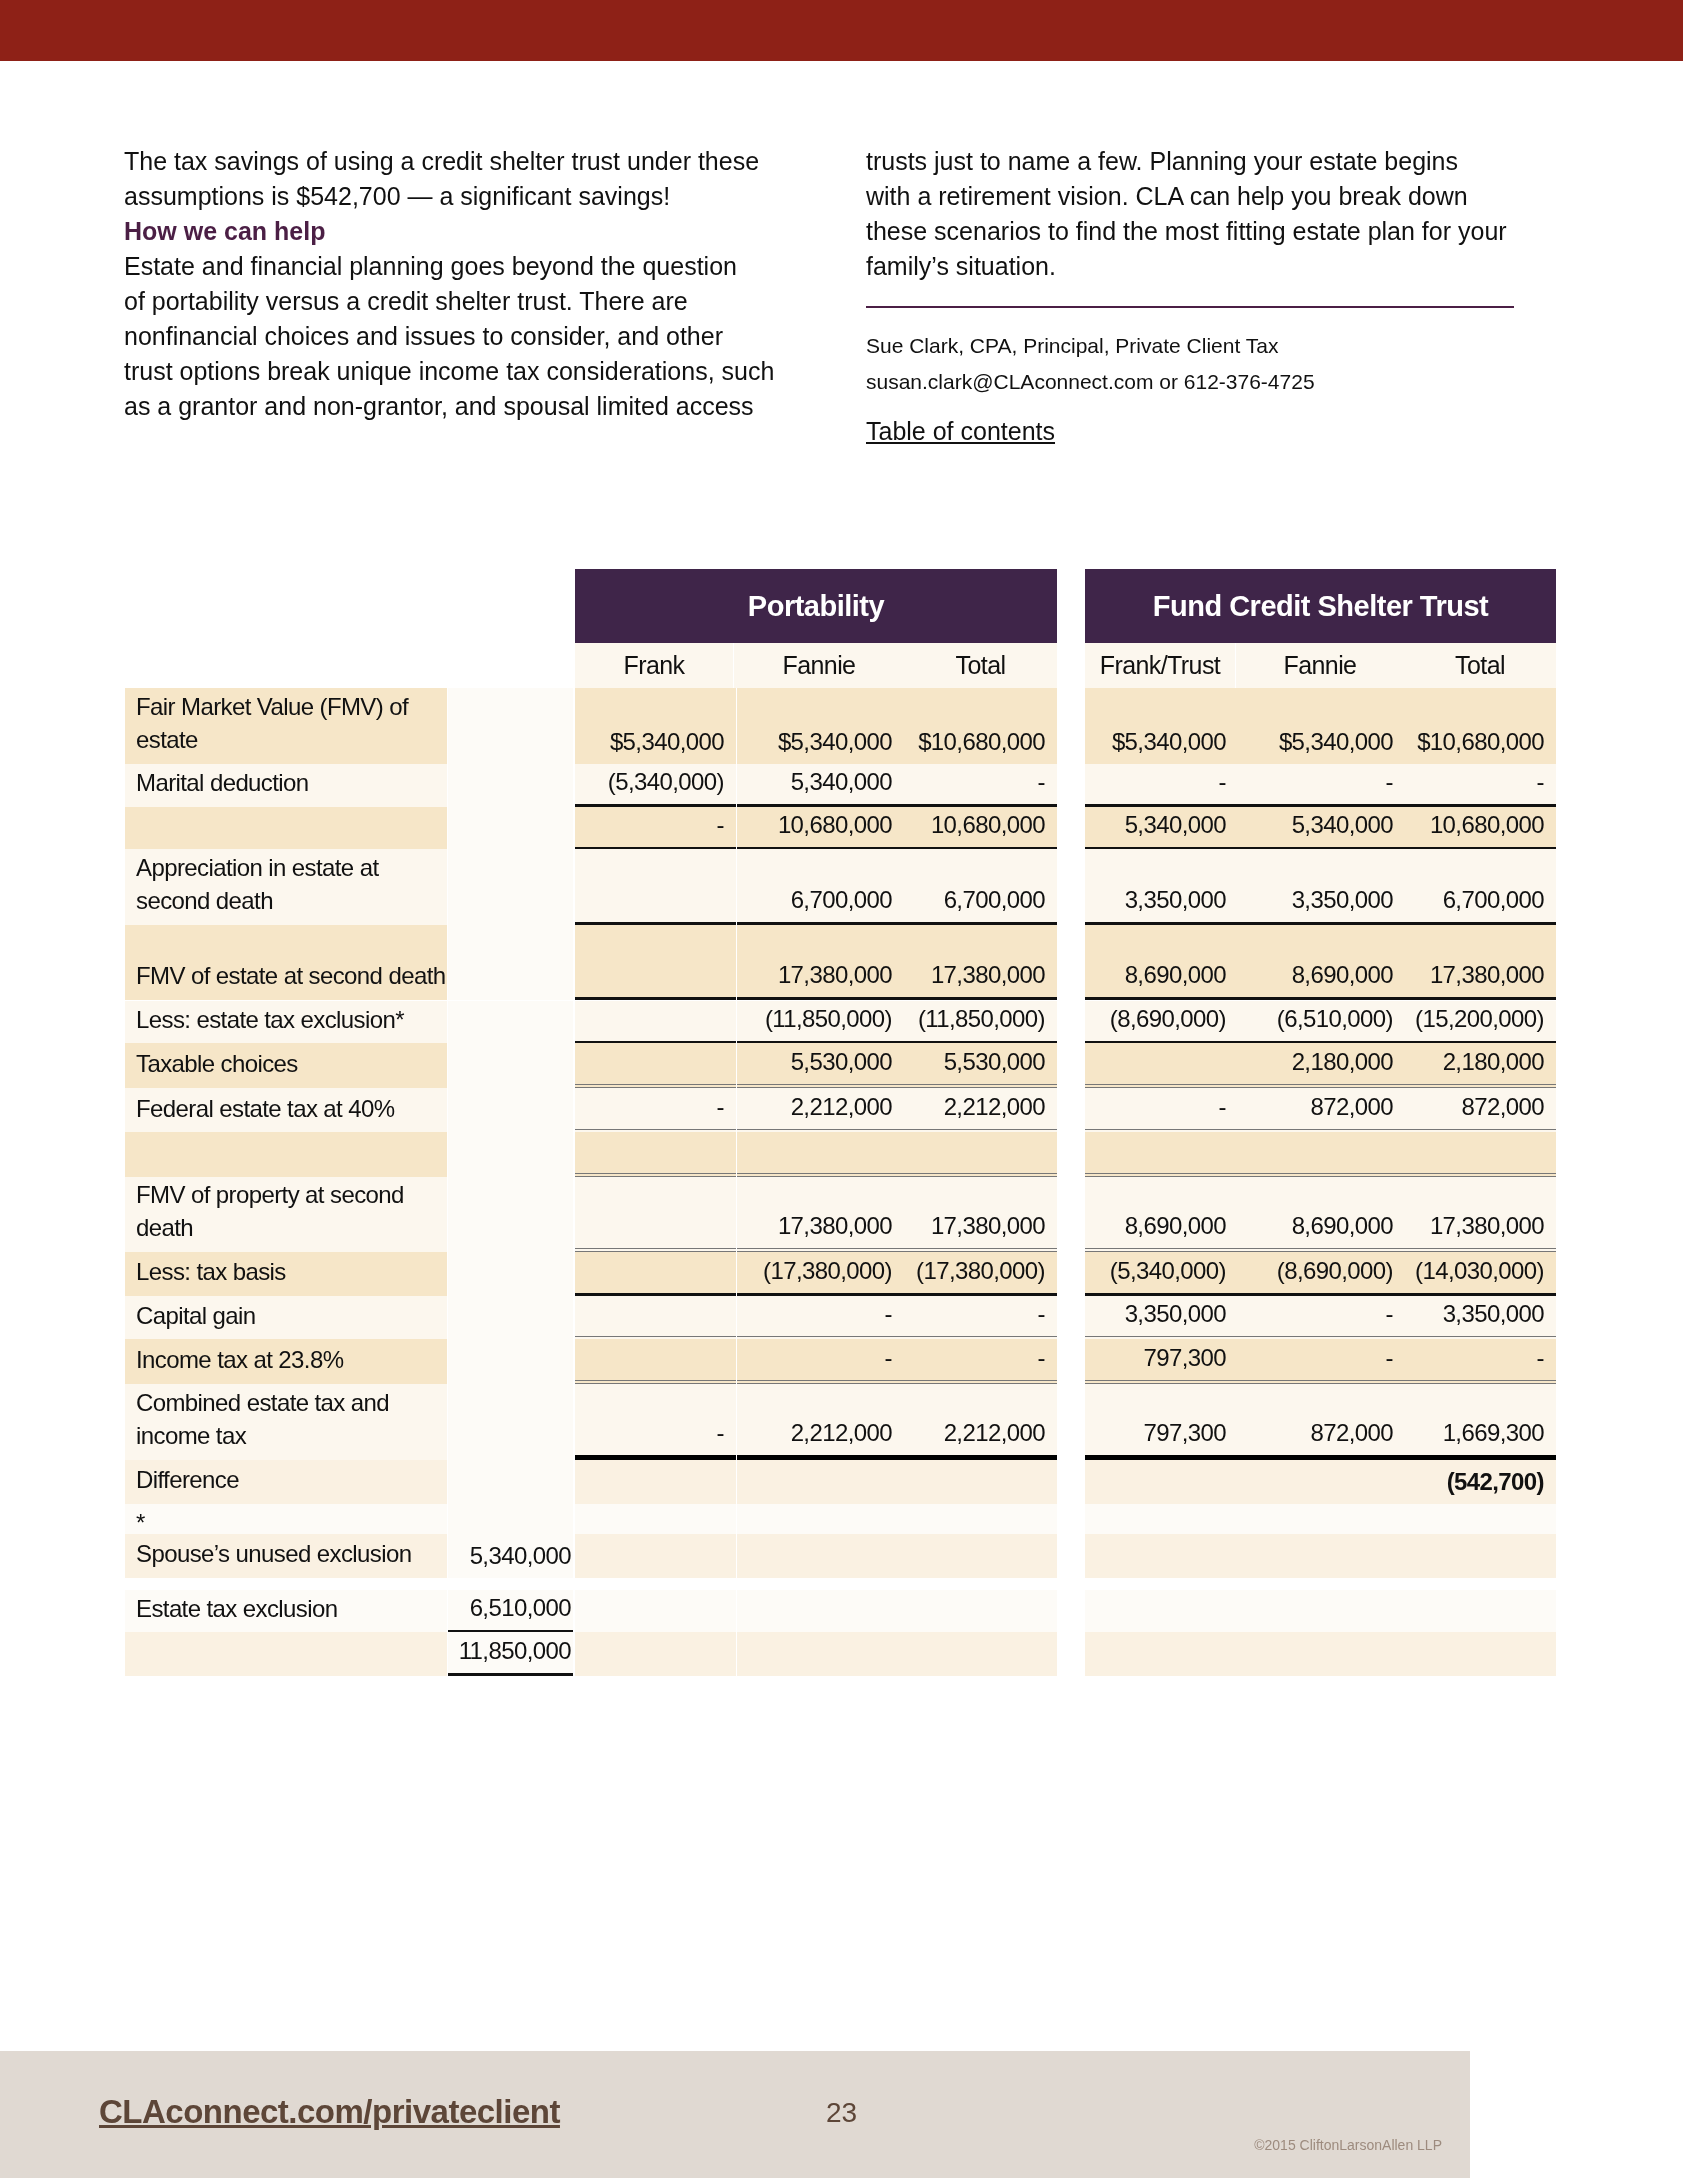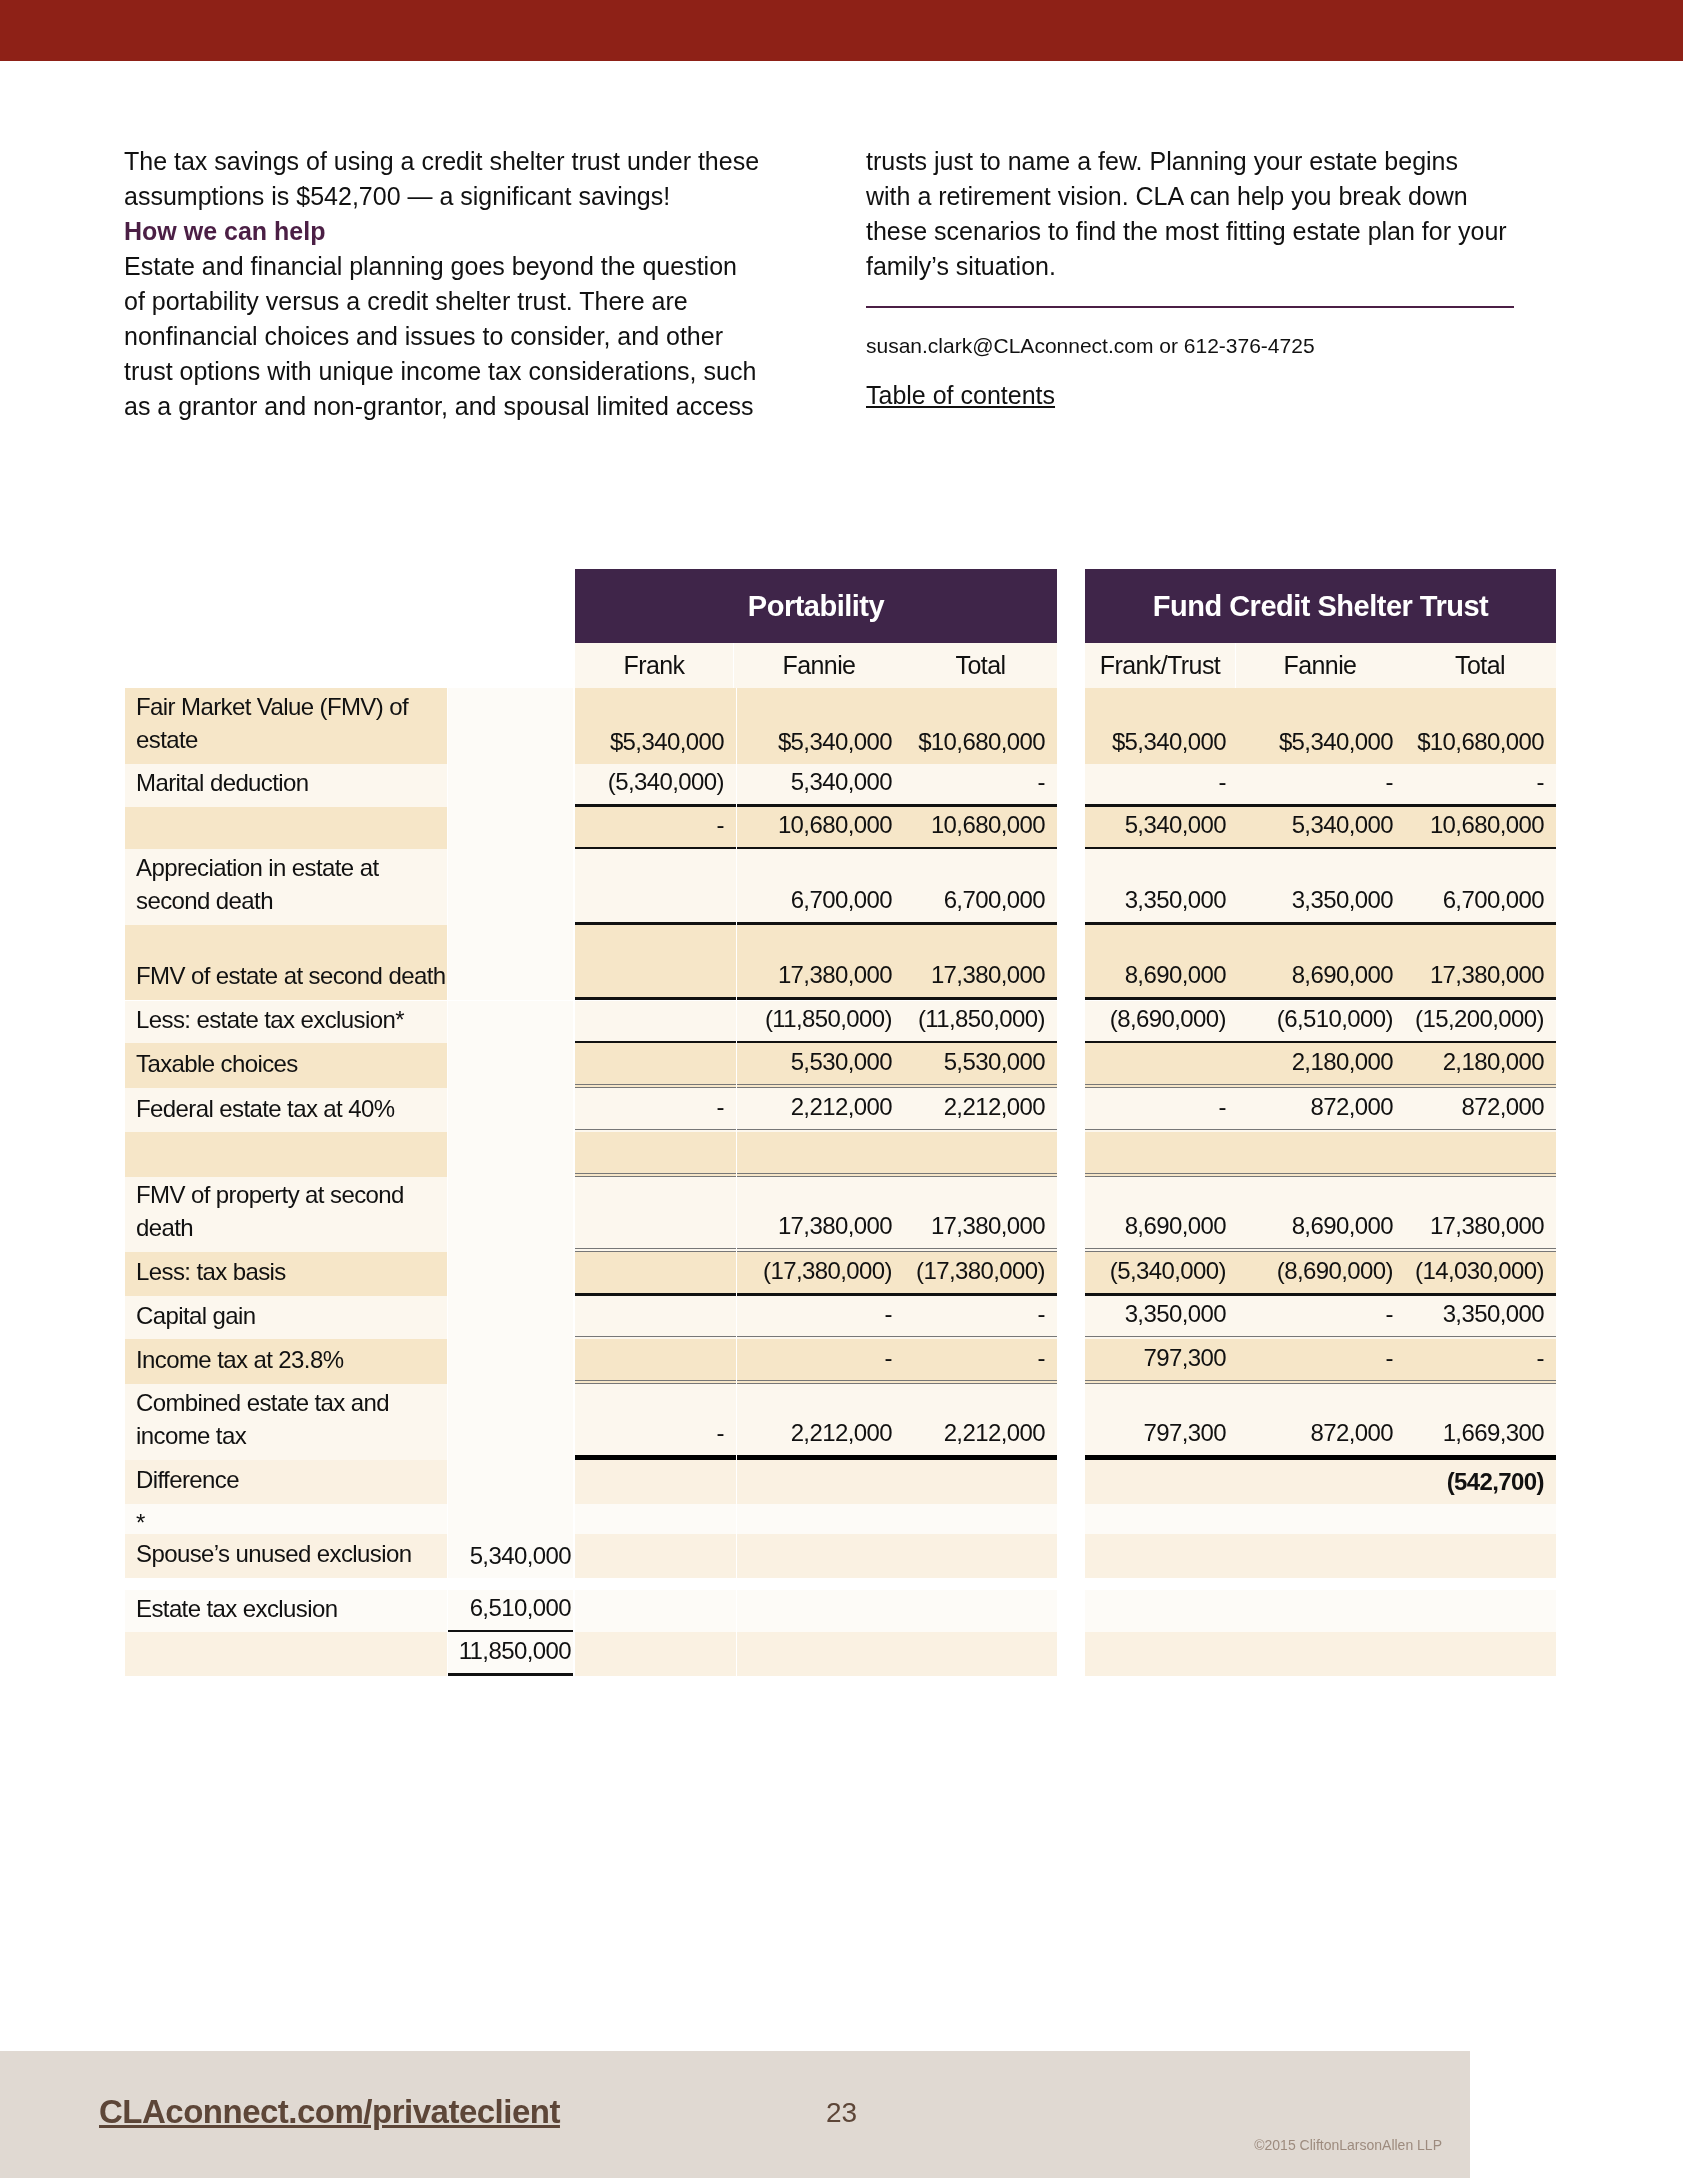--- a/index.html
+++ b/index.html
@@ -53,31 +53,32 @@
 
 <div class="top-bar"></div>
 
 <div class="col col-left">
   <p>The tax savings of using a credit shelter trust under these</p>
   <p>assumptions is $542,700 — a significant savings!</p>
   <p class="subhead">How we can help</p>
   <p>Estate and financial planning goes beyond the question</p>
   <p>of portability versus a credit shelter trust. There are</p>
   <p>nonfinancial choices and issues to consider, and other</p>
-  <p>trust options with unique income tax considerations, such</p>
+  <p>trust options break unique income tax considerations, such</p>
   <p>as a grantor and non-grantor, and spousal limited access</p>
 </div>
 
 <div class="col col-right">
   <p>trusts just to name a few. Planning your estate begins</p>
   <p>with a retirement vision. CLA can help you break down</p>
   <p>these scenarios to find the most fitting estate plan for your</p>
   <p>family’s situation.</p>
   <div class="rule"></div>
   <div class="sig">
+    <p>Sue Clark, CPA, Principal, Private Client Tax</p>
     <p>susan.clark@CLAconnect.com or 612-376-4725</p>
   </div>
   <a class="toc-link">Table of contents</a>
 </div>
 
 <div class="tbl" id="tbl">
   <div class="band-hdr" style="left:450px;width:482px;">Portability</div>
   <div class="band-hdr" style="left:960px;width:471px;">Fund Credit Shelter Trust</div>
 
   <div class="colhdr" style="left:450px;width:158px;">Frank</div>

